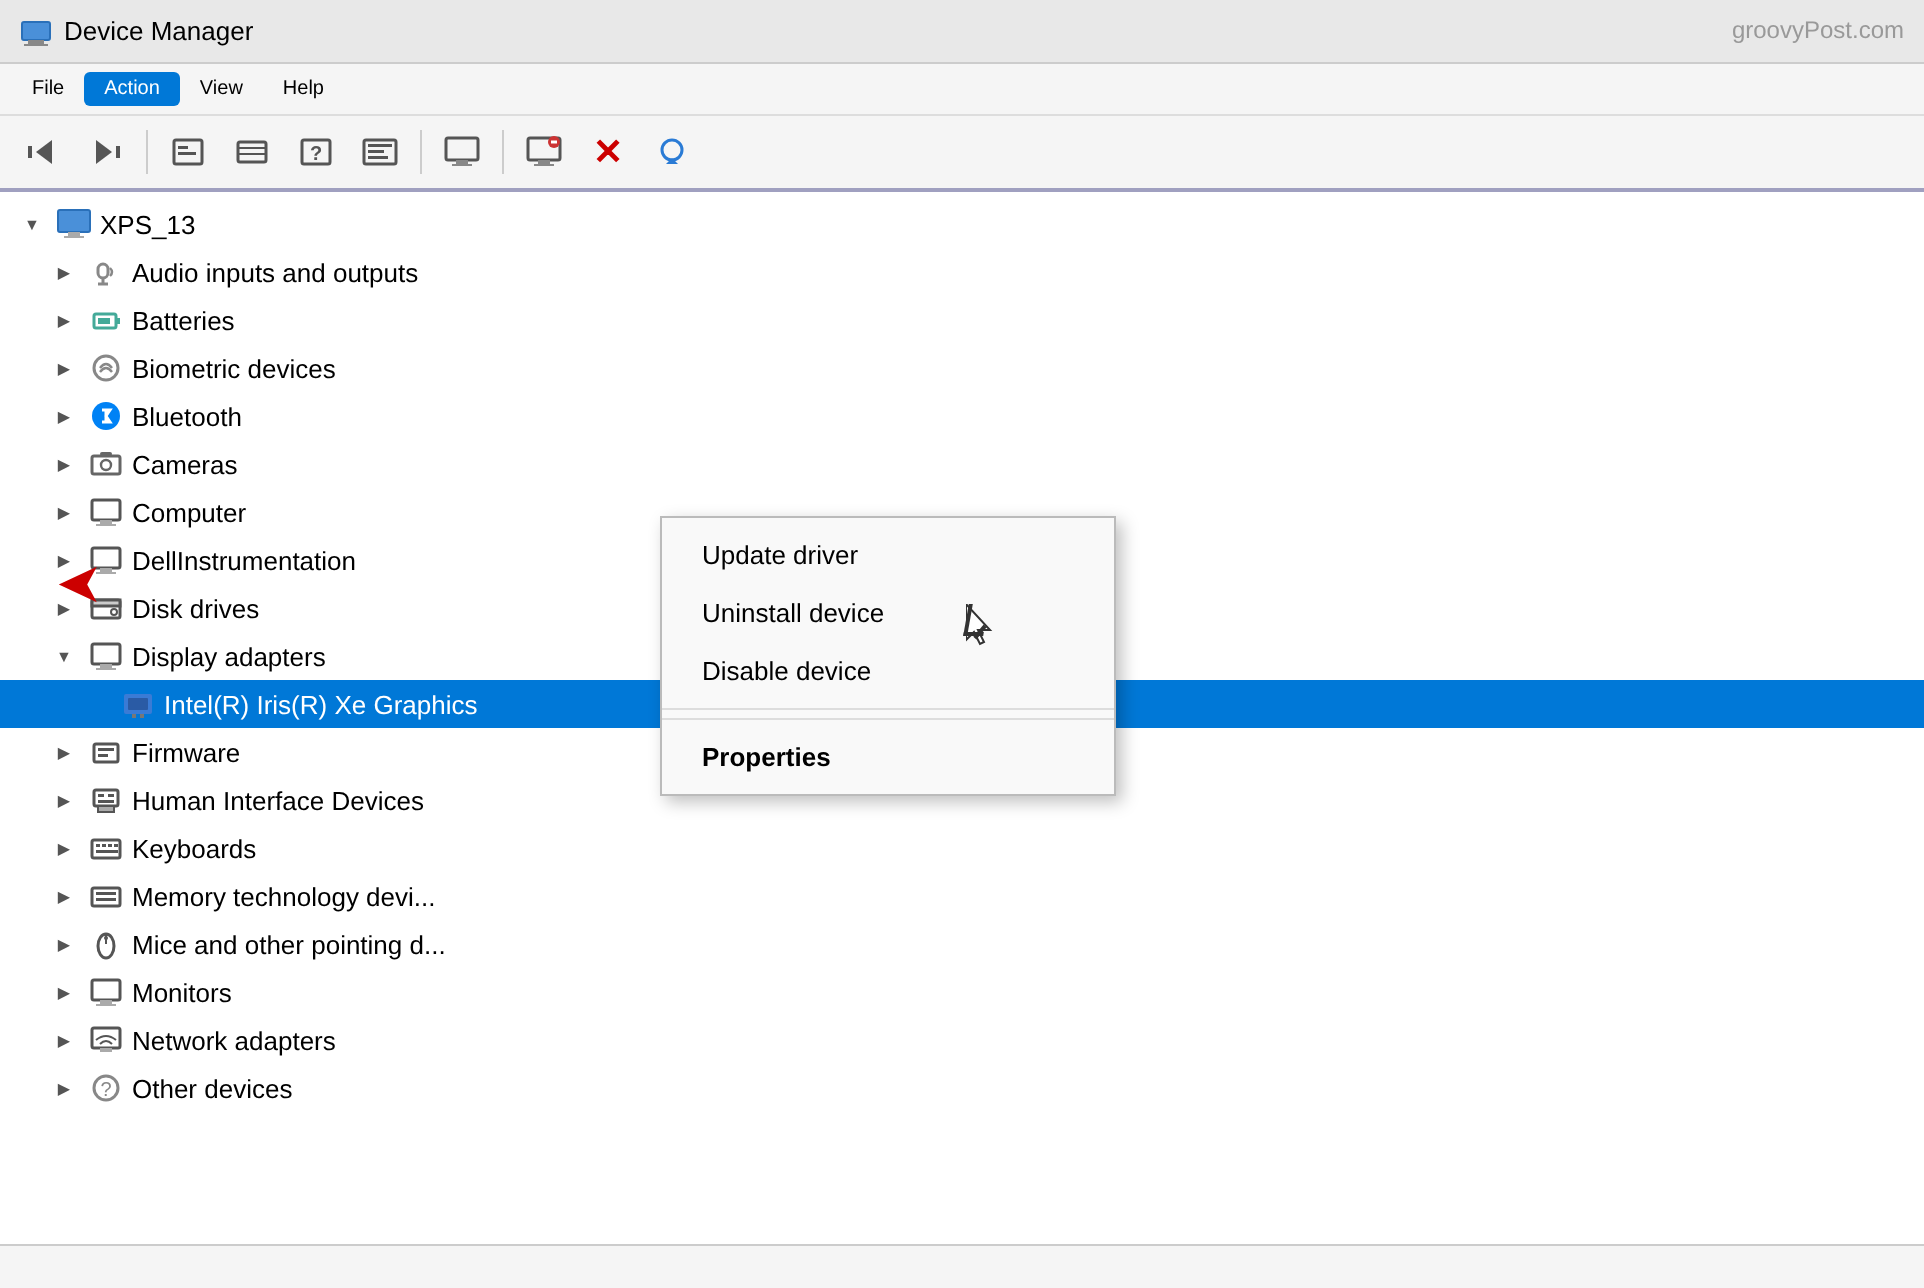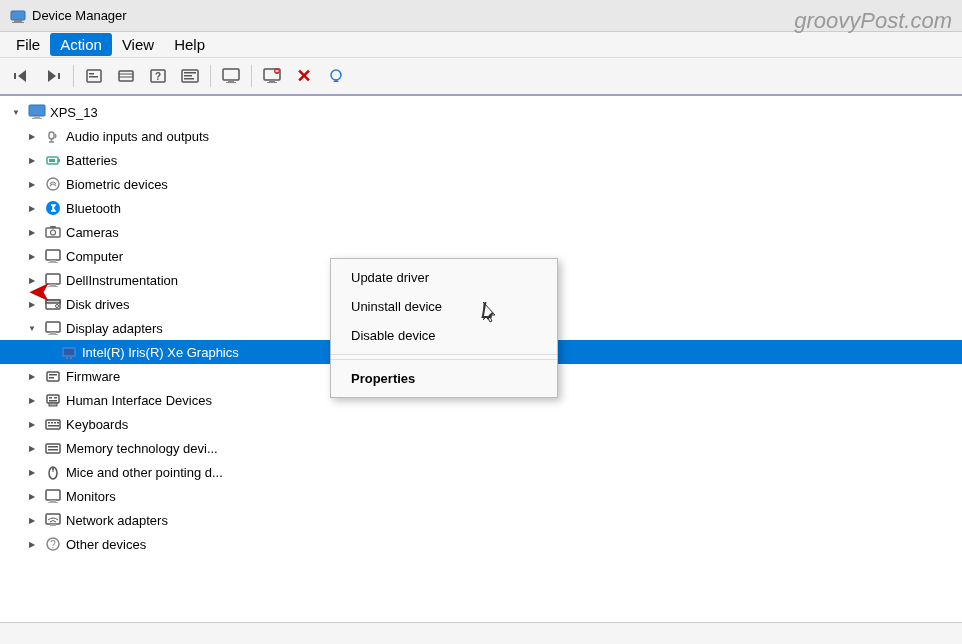--- a/index.html
+++ b/index.html
@@ -28,37 +28,36 @@
       margin-right: 6px;
     }
     .title-bar-text {
       font-size: 13px;
       color: #000;
     }
     .groovy-watermark {
       position: absolute;
       top: 8px;
       right: 10px;
-      font-size: 22px;
+      font-size: 12px;
       color: #999;
-      font-style: italic;
     }
 
     
     .menu-bar {
       background: #f5f5f5;
       height: 26px;
       display: flex;
       align-items: center;
       padding: 0 6px;
       border-bottom: 1px solid #ddd;
     }
     .menu-item {
       padding: 3px 10px;
-      font-size: 15px;
+      font-size: 10px;
       cursor: pointer;
       border-radius: 3px;
     }
     .menu-item.active-menu {
       background: #0078d7;
       color: white;
     }
 
     
     .toolbar {

